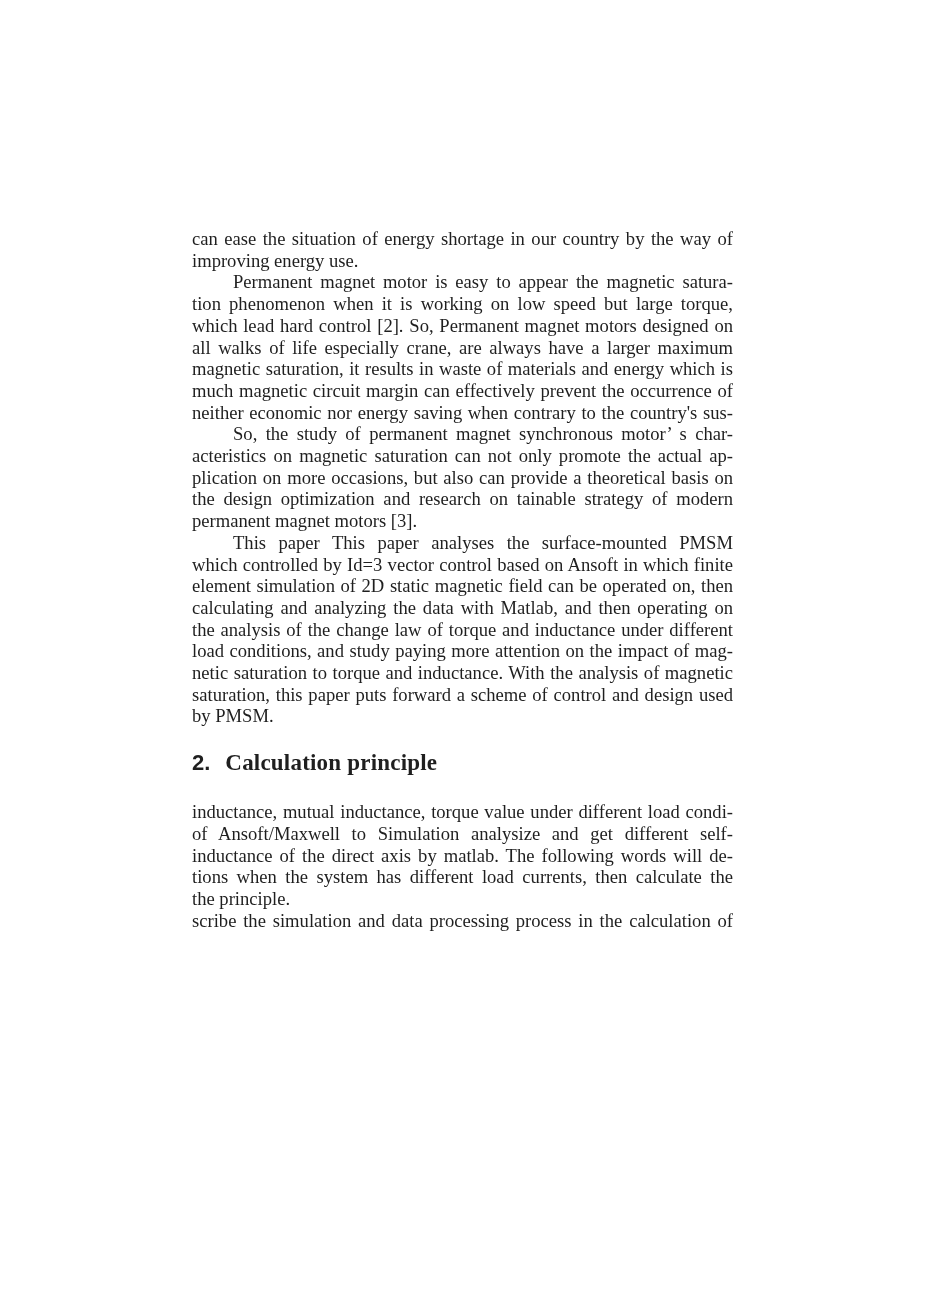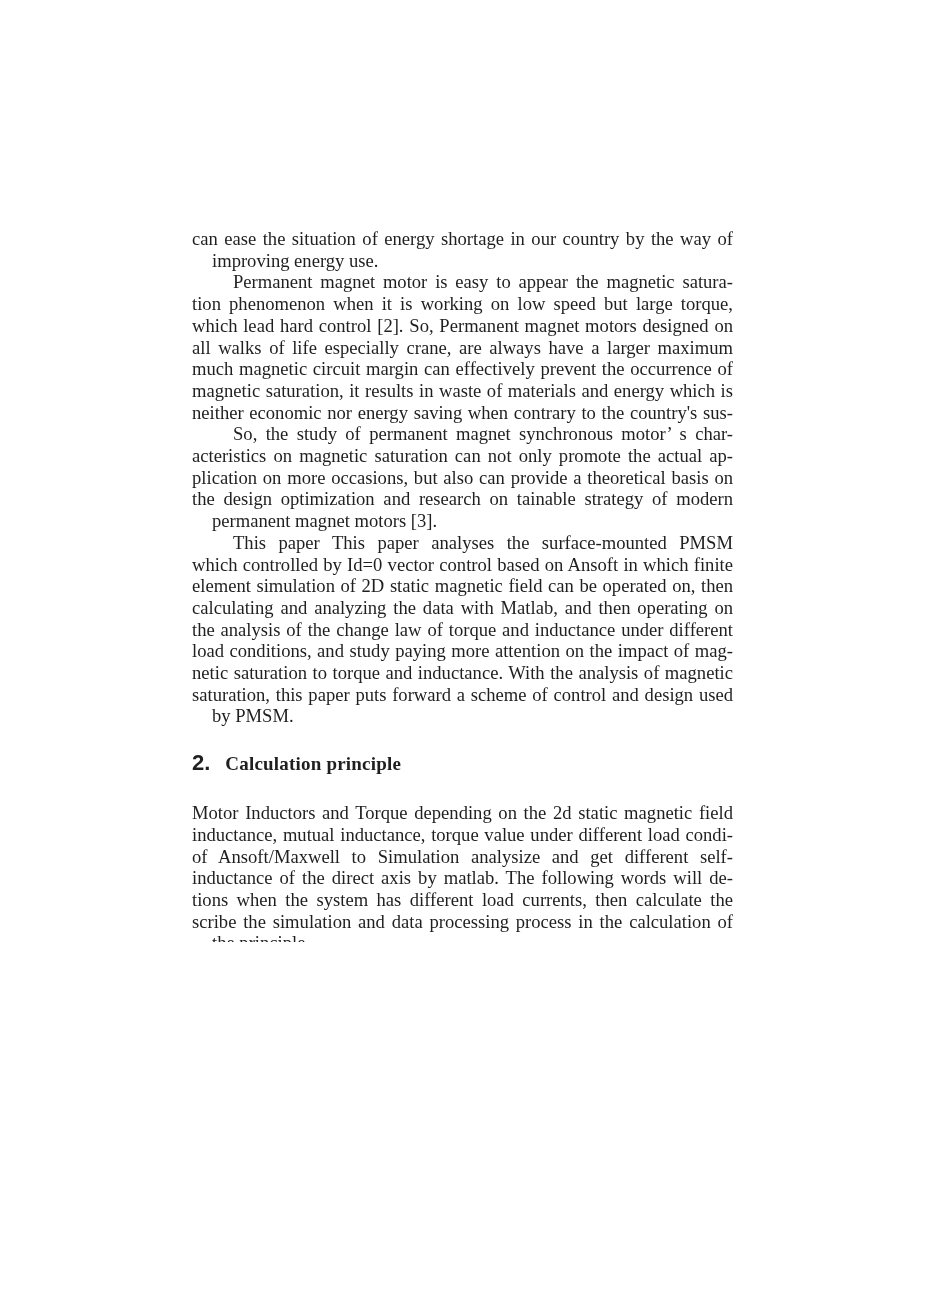--- a/index.html
+++ b/index.html
@@ -28,95 +28,93 @@
     margin: 0;
     padding: 0;
   }
   .para .line {
     text-align: justify;
     text-align-last: justify;
     white-space: normal;
   }
   .para .line.last-line {
     text-align-last: left;
-    margin-left: 20px;
   }
   .para.indent .line.first-line {
     text-indent: 41px;
   }
   .section-heading {
     display: flex;
     align-items: baseline;
     margin: 21px 0 23px 0;
     line-height: 30px;
   }
   .section-heading .h-num {
     font-family: "Liberation Sans", "DejaVu Sans", sans-serif;
     font-weight: bold;
     font-size: 22px;
     margin-right: 15px;
   }
   .section-heading .h-label {
     font-family: "Liberation Serif", "DejaVu Serif", serif;
     font-weight: bold;
-    font-size: 19px;
+    font-size: 23px;
     letter-spacing: 0.2px;
   }
 </style>
 </head>
 <body>
 
 <div class="page">
   <div class="text-block">
 
     <div id="body-before">
         <div class="para">
           <div class="line first-line">can ease the situation of energy shortage in our country by the way of</div>
           <div class="line last-line">improving energy use.</div>
         </div>
         <div class="para indent">
           <div class="line first-line">Permanent magnet motor is easy to appear the magnetic satura-</div>
           <div class="line">tion phenomenon when it is working on low speed but large torque,</div>
           <div class="line">which lead hard control [2]. So, Permanent magnet motors designed on</div>
           <div class="line">all walks of life especially crane, are always have a larger maximum</div>
+          <div class="line">magnetic saturation, it results in waste of materials and energy which is</div>
           <div class="line">much magnetic circuit margin can effectively prevent the occurrence of</div>
-          <div class="line">magnetic saturation, it results in waste of materials and energy which is</div>
           <div class="line">neither economic nor energy saving when contrary to the country's sus-</div>
         </div>
         <div class="para indent">
           <div class="line first-line">So, the study of permanent magnet synchronous motor’ s char-</div>
           <div class="line">acteristics on magnetic saturation can not only promote the actual ap-</div>
           <div class="line">plication on more occasions, but also can provide a theoretical basis on</div>
           <div class="line">the design optimization and research on tainable strategy of modern</div>
           <div class="line last-line">permanent magnet motors [3].</div>
         </div>
         <div class="para indent">
           <div class="line first-line">This paper This paper analyses the surface-mounted PMSM</div>
-          <div class="line">which controlled by Id=0 vector control based on Ansoft in which finite</div>
+          <div class="line">which controlled by Id=3 vector control based on Ansoft in which finite</div>
           <div class="line">element simulation of 2D static magnetic field can be operated on, then</div>
           <div class="line">calculating and analyzing the data with Matlab, and then operating on</div>
           <div class="line">the analysis of the change law of torque and inductance under different</div>
           <div class="line">load conditions, and study paying more attention on the impact of mag-</div>
           <div class="line">netic saturation to torque and inductance. With the analysis of magnetic</div>
           <div class="line">saturation, this paper puts forward a scheme of control and design used</div>
           <div class="line last-line">by PMSM.</div>
         </div>
       </div>
 
     <div class="section-heading">
       <span class="h-num">2.</span>
       <span class="h-label">Calculation principle</span>
     </div>
 
     <div id="body-after">
         <div class="para indent">
-          <div class="line">Motor Inductors and Torque depending on the 2d static magnetic field</div>
           <div class="line">inductance, mutual inductance, torque value under different load condi-</div>
           <div class="line">of Ansoft/Maxwell to Simulation analysize and get different self-</div>
           <div class="line">inductance of the direct axis by matlab. The following words will de-</div>
           <div class="line">tions when the system has different load currents, then calculate the</div>
+          <div class="line last-line">the principle.</div>
           <div class="line">scribe the simulation and data processing process in the calculation of</div>
-          <div class="line last-line">the principle.</div>
         </div>
       </div>
 
   </div>
 </div>
 
 </body></html>

